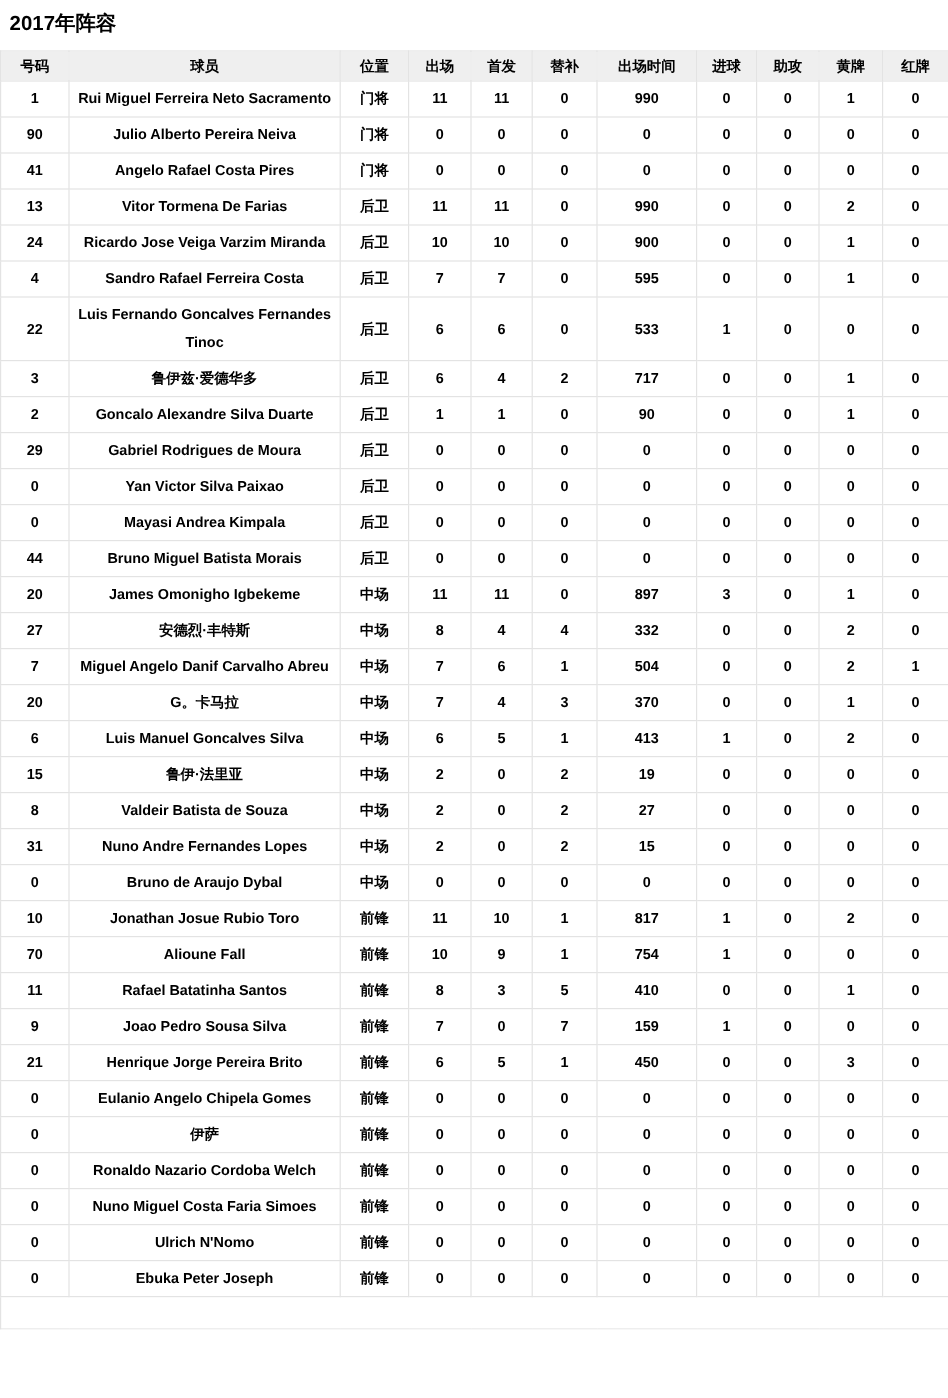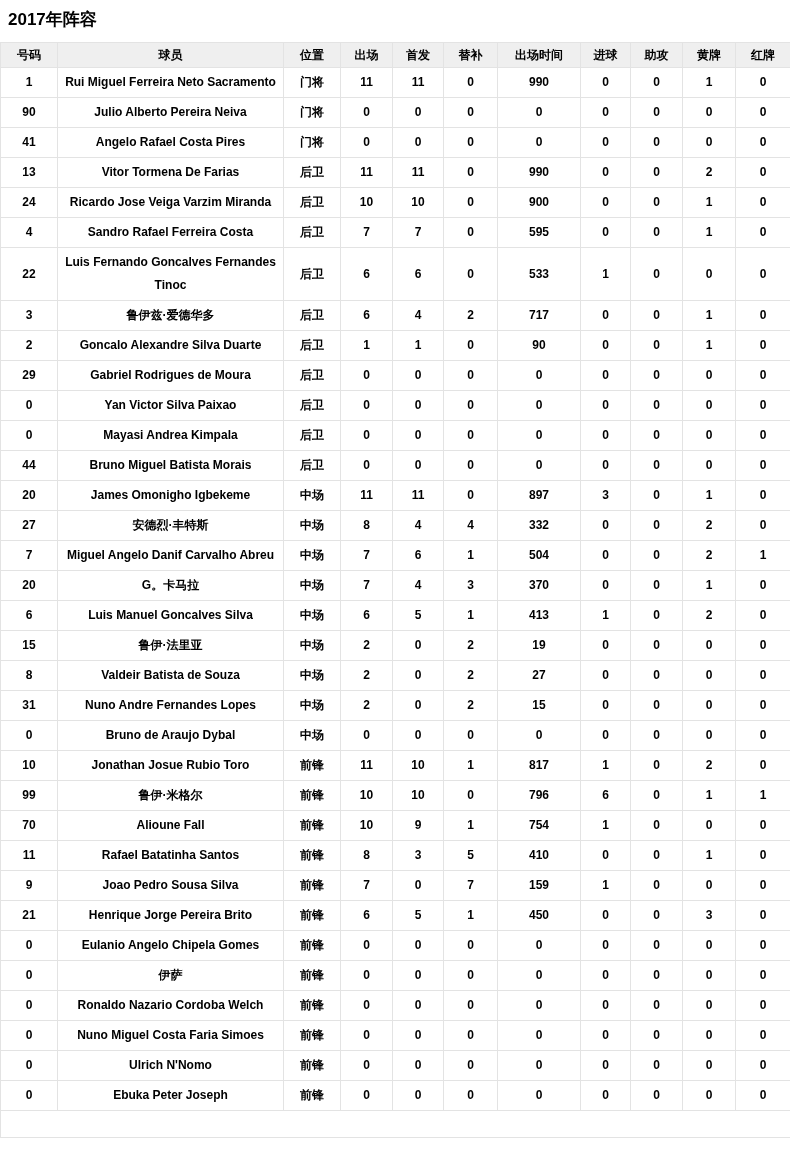--- a/index.html
+++ b/index.html
@@ -396,33 +396,20 @@
       <td class="cell-apps">11</td>
       <td class="cell-starts">10</td>
       <td class="cell-sub">1</td>
       <td class="cell-mins">817</td>
       <td class="cell-goals">1</td>
       <td class="cell-ast">0</td>
       <td class="cell-yel">2</td>
       <td class="cell-red">0</td>
     </tr>
         <tr>
-      <td class="cell-num">99</td>
-      <td class="cell-player">鲁伊·米格尔</td>
-      <td class="cell-pos">前锋</td>
-      <td class="cell-apps">10</td>
-      <td class="cell-starts">10</td>
-      <td class="cell-sub">0</td>
-      <td class="cell-mins">796</td>
-      <td class="cell-goals">6</td>
-      <td class="cell-ast">0</td>
-      <td class="cell-yel">1</td>
-      <td class="cell-red">1</td>
-    </tr>
-        <tr>
       <td class="cell-num">70</td>
       <td class="cell-player">Alioune Fall</td>
       <td class="cell-pos">前锋</td>
       <td class="cell-apps">10</td>
       <td class="cell-starts">9</td>
       <td class="cell-sub">1</td>
       <td class="cell-mins">754</td>
       <td class="cell-goals">1</td>
       <td class="cell-ast">0</td>
       <td class="cell-yel">0</td>

